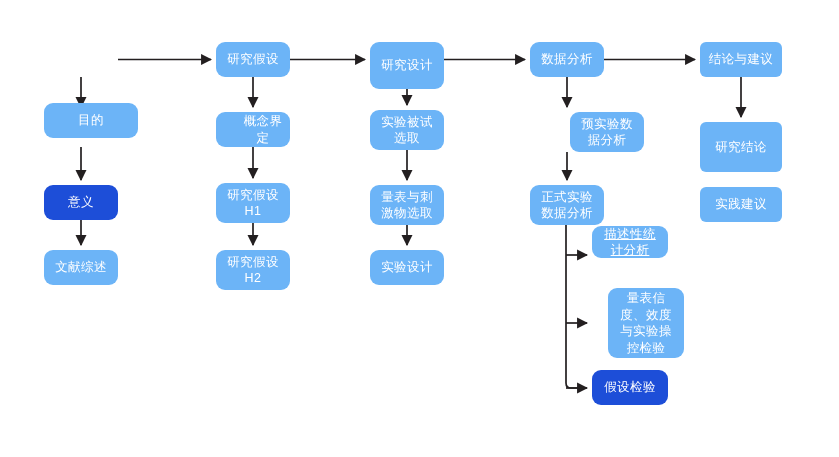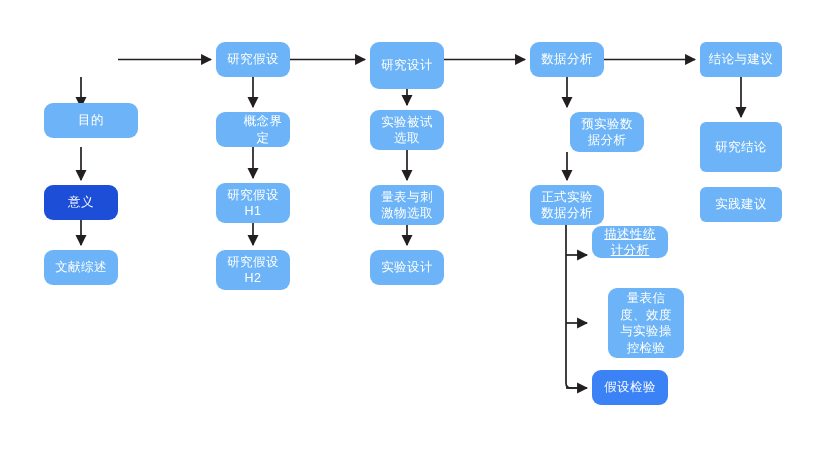--- a/index.html
+++ b/index.html
@@ -113,19 +113,19 @@
   <div class="node" style="left: 530px; top: 112px; width: 74px; height: 40px; background: rgb(108, 180, 247); color: rgb(255, 255, 255); margin-left: 40px;">预实验数
 据分析</div>
   <div class="node" style="left: 530px; top: 185px; width: 74px; height: 40px; background: rgb(108, 180, 247); color: rgb(255, 255, 255);">正式实验
 数据分析</div>
   <div class="node" style="left: 592px; top: 226px; width: 76px; height: 32px; background: rgb(108, 180, 247); color: rgb(255, 255, 255); text-decoration: underline;">描述性统
 计分析</div>
   <div class="node" style="left: 592px; top: 288px; width: 76px; height: 70px; background: rgb(108, 180, 247); color: rgb(255, 255, 255); margin-left: 16px;">量表信
 度、效度
 与实验操
 控检验</div>
-  <div class="node" style="left: 592px; top: 370px; width: 76px; height: 35px; background: #3b82f6; color: rgb(255, 255, 255);">假设检验</div>
+  <div class="node" style="left: 592px; top: 370px; width: 76px; height: 35px; background: #1d4ed8; color: rgb(255, 255, 255);">假设检验</div>
 
   <div class="node wide" style="left: 700px; top: 42px; width: 82px; height: 35px; background: rgb(108, 180, 247); color: rgb(255, 255, 255);">结论与建议</div>
   <div class="node wide" style="left: 700px; top: 122px; width: 82px; height: 50px; background: rgb(108, 180, 247); color: rgb(255, 255, 255);">研究结论</div>
   <div class="node wide" style="left: 700px; top: 187px; width: 82px; height: 35px; background: rgb(108, 180, 247); color: rgb(255, 255, 255);">实践建议</div>
 
 </div>
 
 </body></html>

